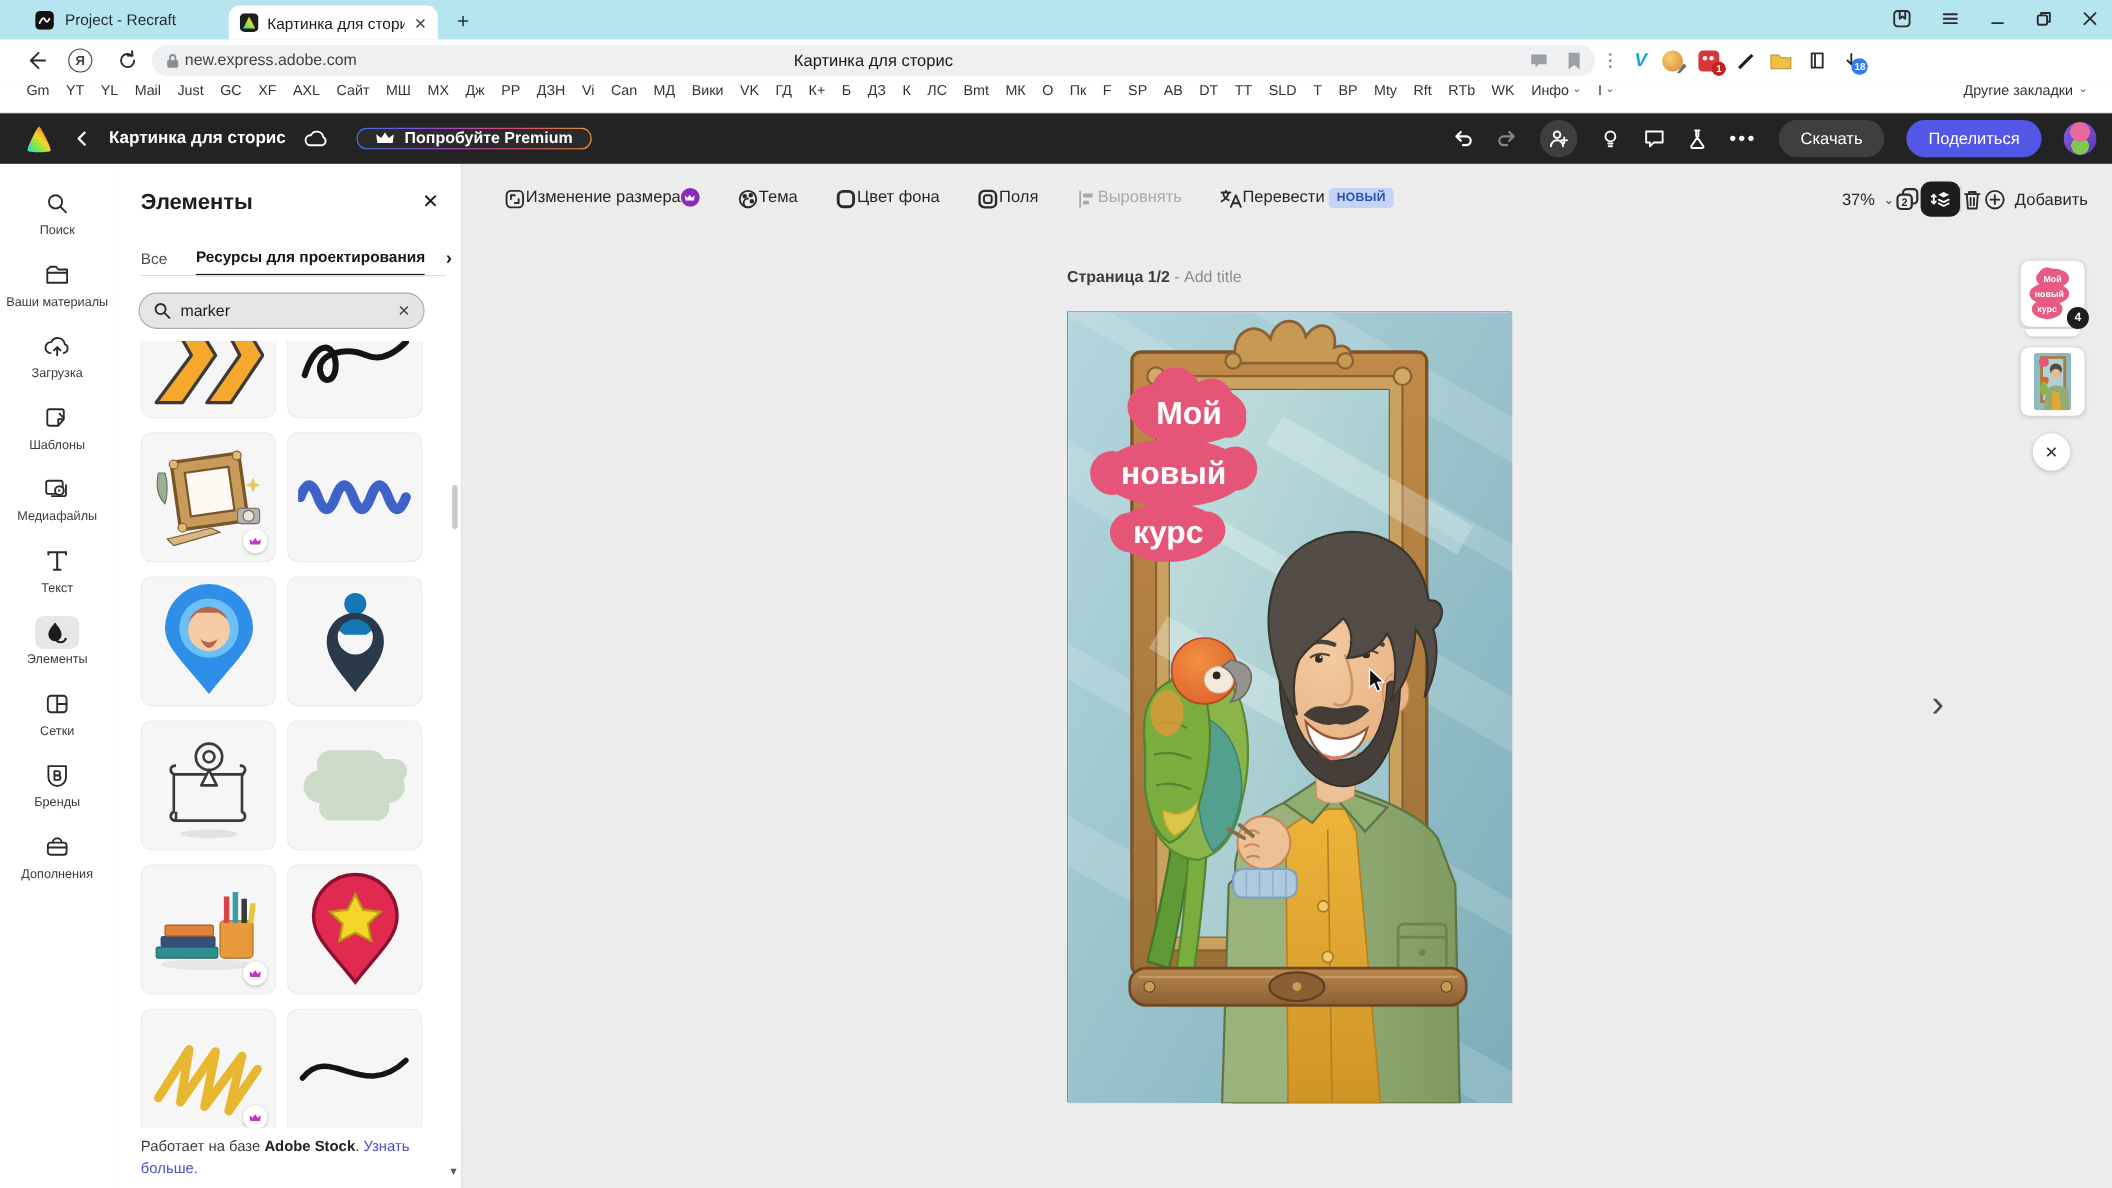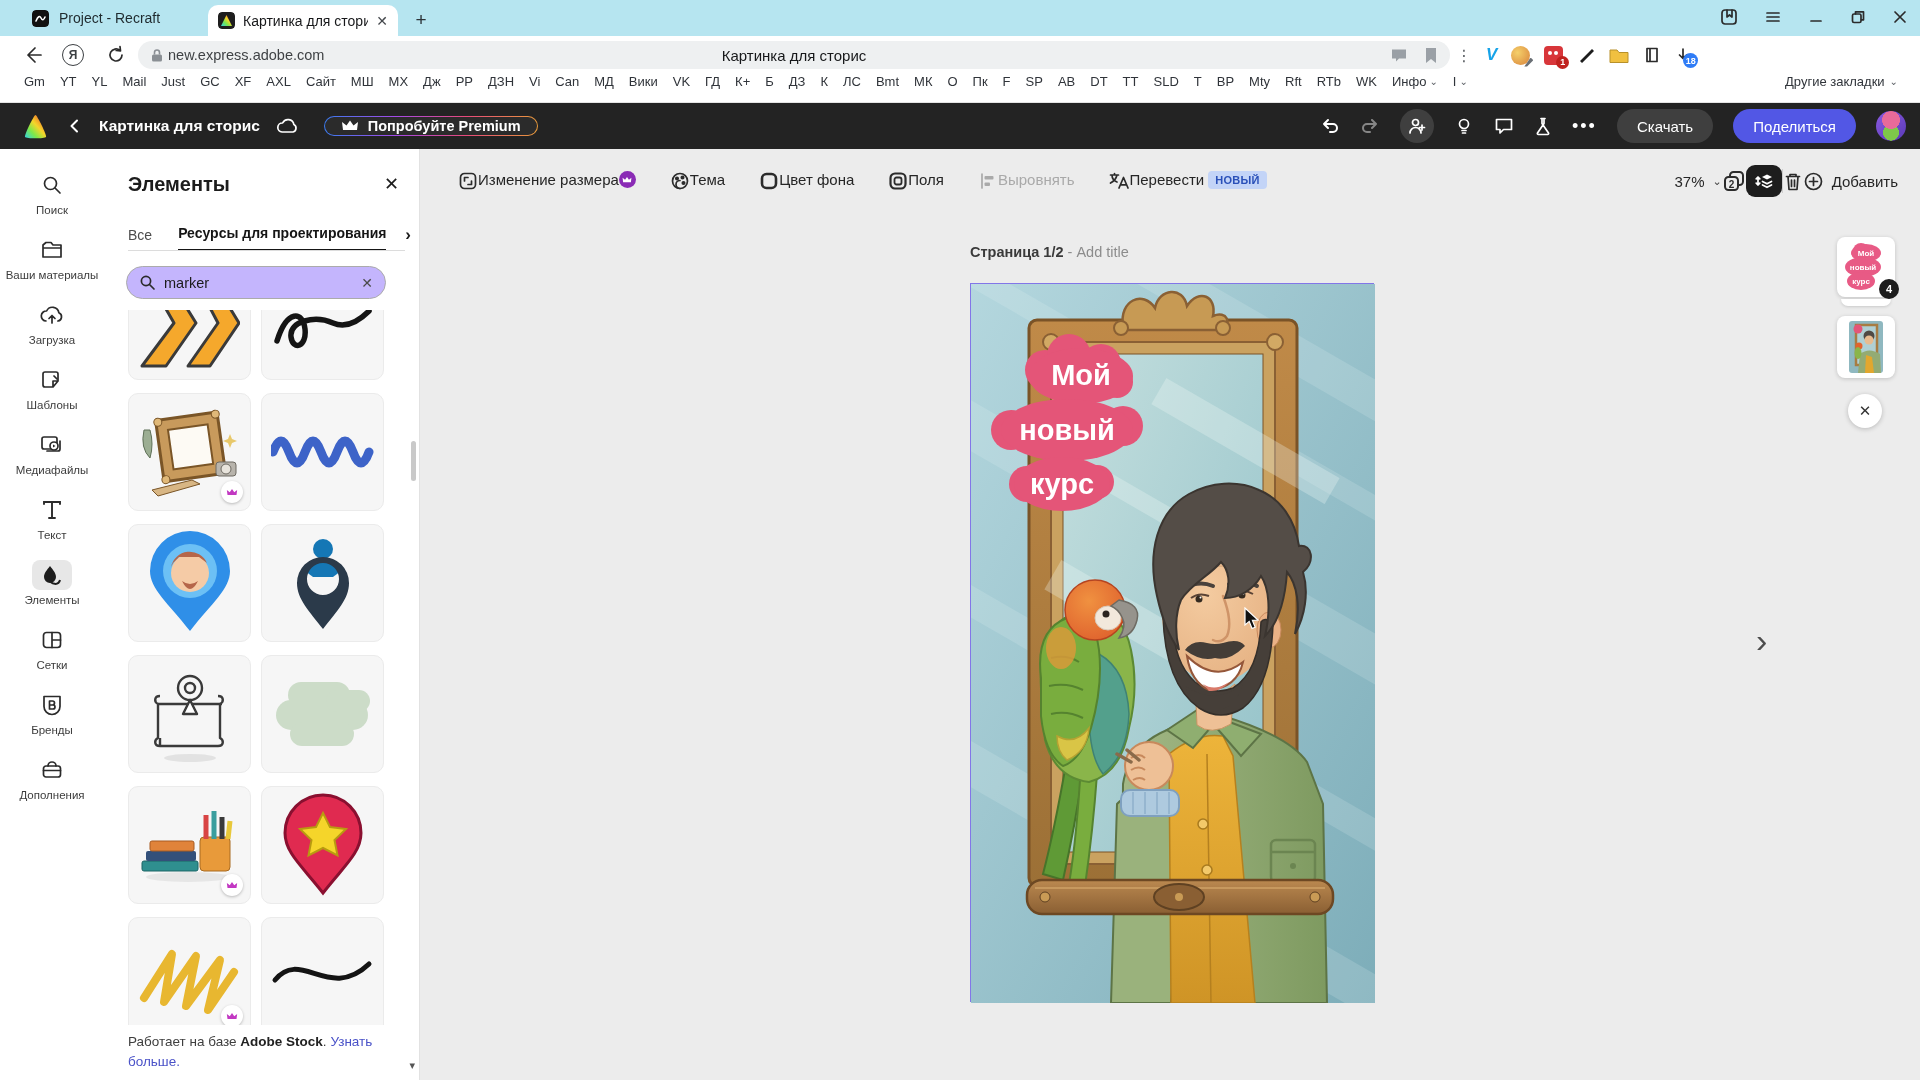--- a/index.html
+++ b/index.html
@@ -48,21 +48,21 @@
   .side-item .icbox{width:40px;height:30px;border-radius:8px;display:flex;align-items:center;justify-content:center}
   .side-item.active .icbox{background:#e7e7e7}
   .panel{width:316px;background:#fff;border-right:1px solid #e2e2e2;position:relative}
   .ptitle{position:absolute;left:24px;top:24px;font-size:20px;font-weight:700;color:#1c1c1c}
   .pclose{position:absolute;right:20px;top:24px;font-size:18px;color:#1c1c1c}
   .ptabs{position:absolute;left:24px;right:14px;top:74px;height:28px;display:flex;gap:26px;align-items:flex-end}
   .ptab{font-size:14px;color:#4c4c4c;padding-bottom:8px;white-space:nowrap}
   .ptab.active{font-weight:700;color:#151515;border-bottom:2.5px solid #151515}
   .ptabline{position:absolute;left:24px;right:14px;top:101px;height:1px;background:#dcdcdc}
   .ptabchev{position:absolute;right:8px;top:76px;font-size:17px;font-weight:700;color:#1c1c1c}
-  .searchbox{position:absolute;left:22px;top:117px;width:260px;height:33px;border:1.5px solid #ababab;border-radius:17px;display:flex;align-items:center;gap:8px;padding:0 12px;background:#c4b5fd}
+  .searchbox{position:absolute;left:22px;top:117px;width:260px;height:33px;border:1.5px solid #ababab;border-radius:17px;display:flex;align-items:center;gap:8px;padding:0 12px;background:#e5e5e5}
   .searchbox input{border:none;outline:none;flex:1;font-size:14.5px;color:#1c1c1c;font-family:inherit;background:transparent}
   .sclear{color:#4a4a4a;font-size:14px}
   .grid{position:absolute;left:0;top:161px;width:316px;height:715px;overflow:hidden}
   .gridin{position:absolute;left:24px;top:-48px;display:grid;grid-template-columns:123px 123px;gap:13px 10px}
   .card{width:123px;height:118px;background:#f6f6f6;border:1px solid #ebebeb;border-radius:10px;position:relative;display:flex;align-items:center;justify-content:center;overflow:hidden}
   .crownbadge{position:absolute;right:7px;bottom:7px;width:22px;height:22px;border-radius:50%;background:#fff;box-shadow:0 1px 3px rgba(0,0,0,.25);display:flex;align-items:center;justify-content:center}
   .pfooter{position:absolute;left:0;bottom:0;width:100%;height:54px;background:#fff;padding:6px 26px 0 24px;font-size:13.5px;color:#3e3e3e;line-height:1.45}
   .pfooter .lnk{color:#4a52c8}
   .pfooter b{color:#222}
   .pscroll{position:absolute;right:3px;top:292px;width:5px;height:40px;border-radius:3px;background:#c9c9c9}

